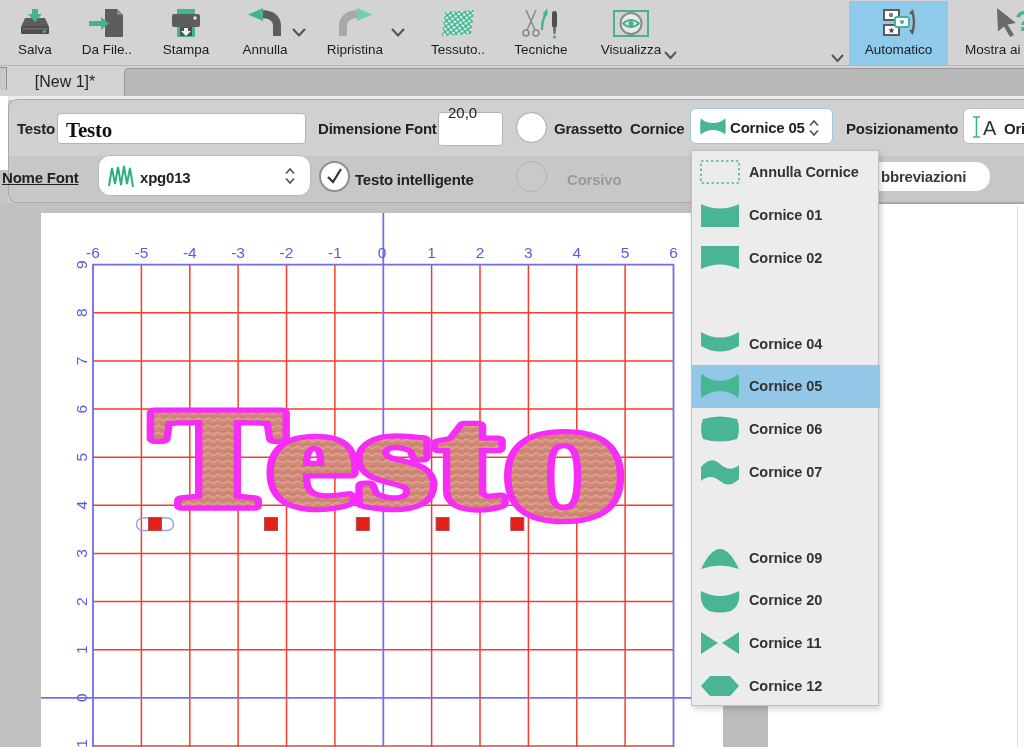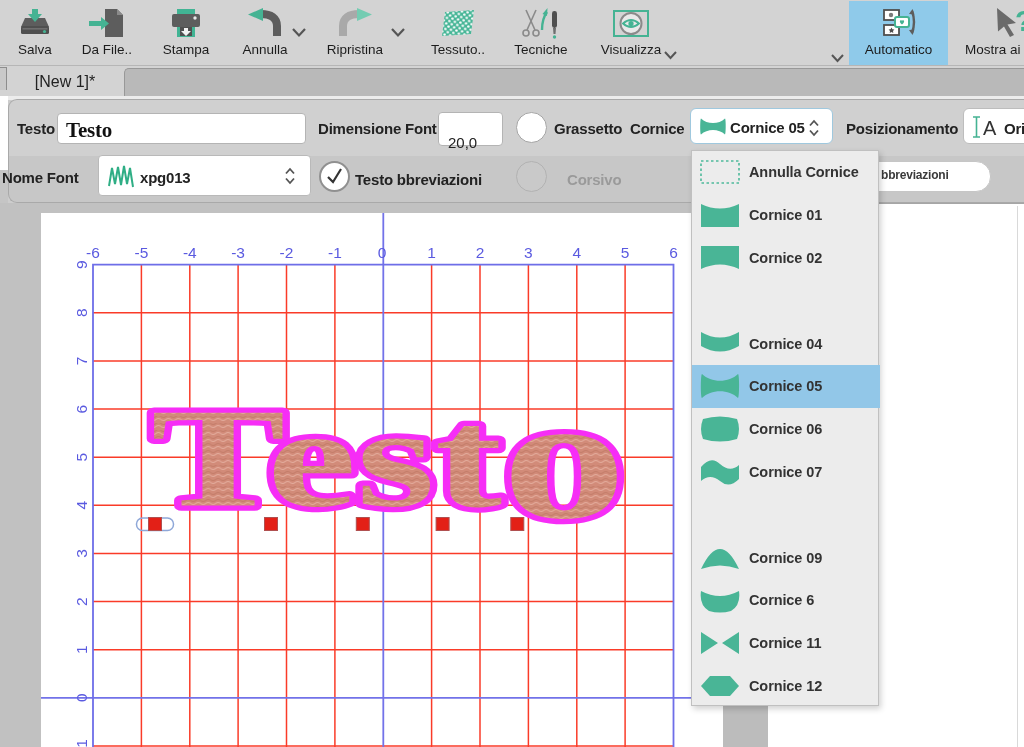--- a/index.html
+++ b/index.html
@@ -177,21 +177,21 @@
   <div id="panel" class="abs"></div>
   <div id="leftstrip" class="abs" style="left:0;top:96px;width:8px;height:74px;background:#fff;"></div>
   <div id="leftstrip2" class="abs" style="left:0;top:170px;width:8px;height:33px;background:#c5c5c5;"></div>
   <div id="panel-content" class="abs" style="left:0;top:96px;width:1024px;height:107px;">
 
     <div class="plabel" style="left:17px;top:23.5px;">Testo</div>
     <div class="pinput" style="left:57px;top:16.5px;width:249px;height:31px;"></div>
     <div class="plabel" style="left:66px;top:21.5px;font-family:'Liberation Serif',serif;font-weight:700;font-size:21px;color:#111;">Testo</div>
     <div class="plabel" style="left:318px;top:23.5px;">Dimensione Font</div>
     <div class="pinput" style="left:438px;top:16px;width:65px;height:33.5px;"></div>
-    <div class="plabel" style="left:448px;top:38px;font-weight:400;letter-spacing:0;">20,0</div>
+    <div class="plabel" style="left:448px;top:8px;font-weight:400;letter-spacing:0;">20,0</div>
     <div class="radio" style="left:516px;top:15.5px;background:#fff;border:1.5px solid #a5a5a5;"></div>
     <div class="plabel" style="left:554px;top:23.5px;">Grassetto</div>
     <div class="plabel" style="left:630px;top:23.5px;">Cornice</div>
     <div class="pbtn" style="left:690px;top:12px;width:143px;height:36px;border-radius:6px;border:1.5px solid #9fc8de;">
       <svg width="28" height="19" viewBox="0 0 42 26" style="position:absolute;left:8px;top:8px;">
         <path d="M3 1 C12 10 30 10 39 1 C40.5 1 40.5 25 39 25 C30 16 12 16 3 25 C1.5 25 1.5 1 3 1 Z" fill="#49b596"></path>
       </svg>
       <span style="position:absolute;left:39px;top:10px;font-size:15px;font-weight:700;letter-spacing:-0.2px;color:#222;">Cornice 05</span>
       <svg width="12" height="18" viewBox="0 0 12 18" style="position:absolute;left:117px;top:10px;">
         <path d="M2 6.5 L6 2 L10 6.5" fill="none" stroke="#555" stroke-width="1.8"></path>
@@ -202,41 +202,41 @@
     <div class="pbtn" style="left:963px;top:12px;width:70px;height:36px;border-radius:6px;">
       <svg width="30" height="24" viewBox="0 0 30 24" style="position:absolute;left:7px;top:6px;">
         <g stroke="#45b393" stroke-width="1.6" fill="none">
             <path d="M2 2 h7 M2 22 h7 M5.5 2 v20"></path>
           </g>
         <text x="12" y="20" font-size="20" fill="#333" font-family="Liberation Sans,sans-serif">A</text>
       </svg>
       <span style="position:absolute;left:40px;top:11px;font-size:15px;font-weight:700;letter-spacing:-0.2px;color:#222;">Oriz</span>
     </div>
 
-    <div class="plabel" style="left:2px;top:72.5px;">Nome Font</div>
-    <div class="pbtn" style="left:98px;top:59px;width:213px;height:41px;border-radius:4px;border:1px solid #b9b9b9;">
+    <div class="plabel" style="left:2px;top:72.5px;text-decoration:underline;">Nome Font</div>
+    <div class="pbtn" style="left:98px;top:59px;width:213px;height:41px;border-radius:12px;border:1px solid #b9b9b9;">
       <svg width="28" height="24" viewBox="0 0 28 24" style="position:absolute;left:9px;top:8px;">
         <path d="M1 22 L4 4 L7 20 L10 3 L13 21 L16 2 L19 20 L22 4 L25 23" fill="none" stroke="#2fae85" stroke-width="2"></path>
       </svg>
       <span style="position:absolute;left:41px;top:13px;font-size:15px;font-weight:700;letter-spacing:-0.2px;color:#222;">xpg013</span>
       <svg width="12" height="18" viewBox="0 0 12 18" style="position:absolute;left:185px;top:11px;">
         <path d="M2 6.5 L6 2 L10 6.5" fill="none" stroke="#555" stroke-width="1.8"></path>
         <path d="M2 11.5 L6 16 L10 11.5" fill="none" stroke="#555" stroke-width="1.8"></path>
       </svg>
     </div>
     <div class="radio" style="left:319px;top:65px;background:#fff;border:2px solid #909090;">
       <svg width="20" height="18" viewBox="0 0 20 18" style="position:absolute;left:4px;top:4px;">
           <path d="M3 10 L8 15 L16 2" fill="none" stroke="#333" stroke-width="2.2"></path>
         </svg>
     </div>
-    <div class="plabel" style="left:355px;top:75px;font-weight:700;">Testo bbreviazioni</div>
+    <div class="plabel" style="left:355px;top:75px;font-weight:700;">Testo intelligente</div>
     <div class="radio" style="left:516px;top:65px;background:#c9c9c9;border:1.5px solid #b2b2b2;"></div>
     <div class="plabel" style="left:567px;top:75px;color:#9a9a9a;">Corsivo</div>
     <div class="pbtn" style="left:860px;top:64.5px;width:131px;height:31px;border-radius:15px;border:1px solid #c6c6c6;">
-      <span style="position:absolute;left:20px;top:6px;font-size:12px;font-weight:700;letter-spacing:-0.2px;color:#3a3a3a;">bbreviazioni</span>
+      <span style="position:absolute;left:20px;top:6px;font-size:15px;font-weight:700;letter-spacing:-0.2px;color:#3a3a3a;">bbreviazioni</span>
     </div>
   </div>
   <div id="canvaswrap" class="abs">
   <svg width="768" height="544" viewBox="0 0 768 544">
     <defs>
       <pattern id="emb" width="7" height="7" patternUnits="userSpaceOnUse">
         <rect width="7" height="7" fill="#d28b79"></rect>
         <path d="M0 1.5 Q1.75 3.5 3.5 1.5 T7 1.5" stroke="#c47d6a" stroke-width="1" fill="none"></path>
         <path d="M0 4.5 Q1.75 6.5 3.5 4.5 T7 4.5" stroke="#e3ab9b" stroke-width="1" fill="none"></path>
       </pattern>
@@ -373,21 +373,21 @@
     <div class="mrow" style="top:385.2px;">
       <svg width="42" height="26" viewBox="0 0 42 26">
           <path d="M2 24 Q21 -16 40 24 Q21 17 2 24 Z" fill="#49b596"></path>
         </svg>
       <div class="mtext">Cornice 09</div>
     </div>
     <div class="mrow" style="top:428px;">
       <svg width="42" height="26" viewBox="0 0 42 26">
           <path d="M2 4 Q21 14 40 4 Q42 18 32 24 Q21 27 10 24 Q0 18 2 4 Z" fill="#49b596"></path>
         </svg>
-      <div class="mtext">Cornice 6</div>
+      <div class="mtext">Cornice 20</div>
     </div>
     <div class="mrow" style="top:470.8px;">
       <svg width="42" height="26" viewBox="0 0 42 26">
           <path d="M2 2 L19 13 L2 24 Z M40 2 L23 13 L40 24 Z" fill="#49b596"></path>
         </svg>
       <div class="mtext">Cornice 11</div>
     </div>
     <div class="mrow" style="top:513.6px;">
       <svg width="42" height="26" viewBox="0 0 42 26">
           <path d="M2 13 L11 3 L31 3 L40 13 L31 23 L11 23 Z" fill="#49b596"></path>

